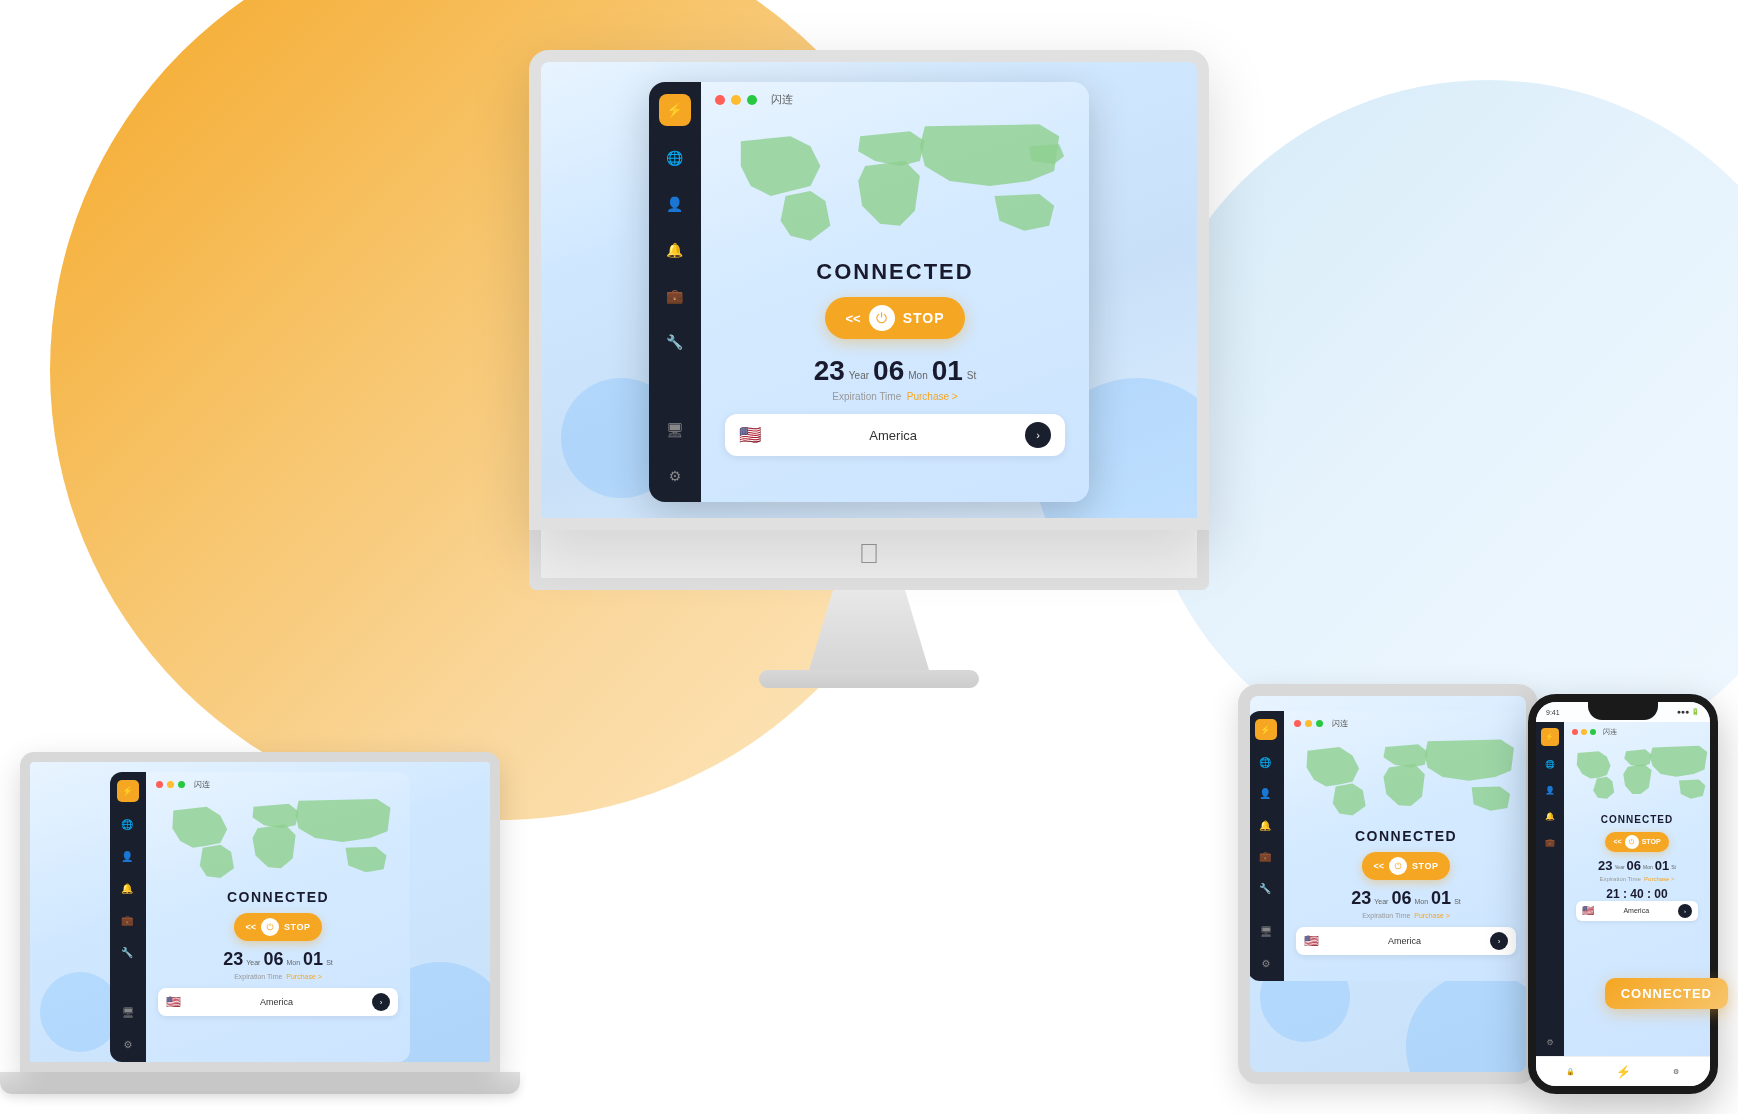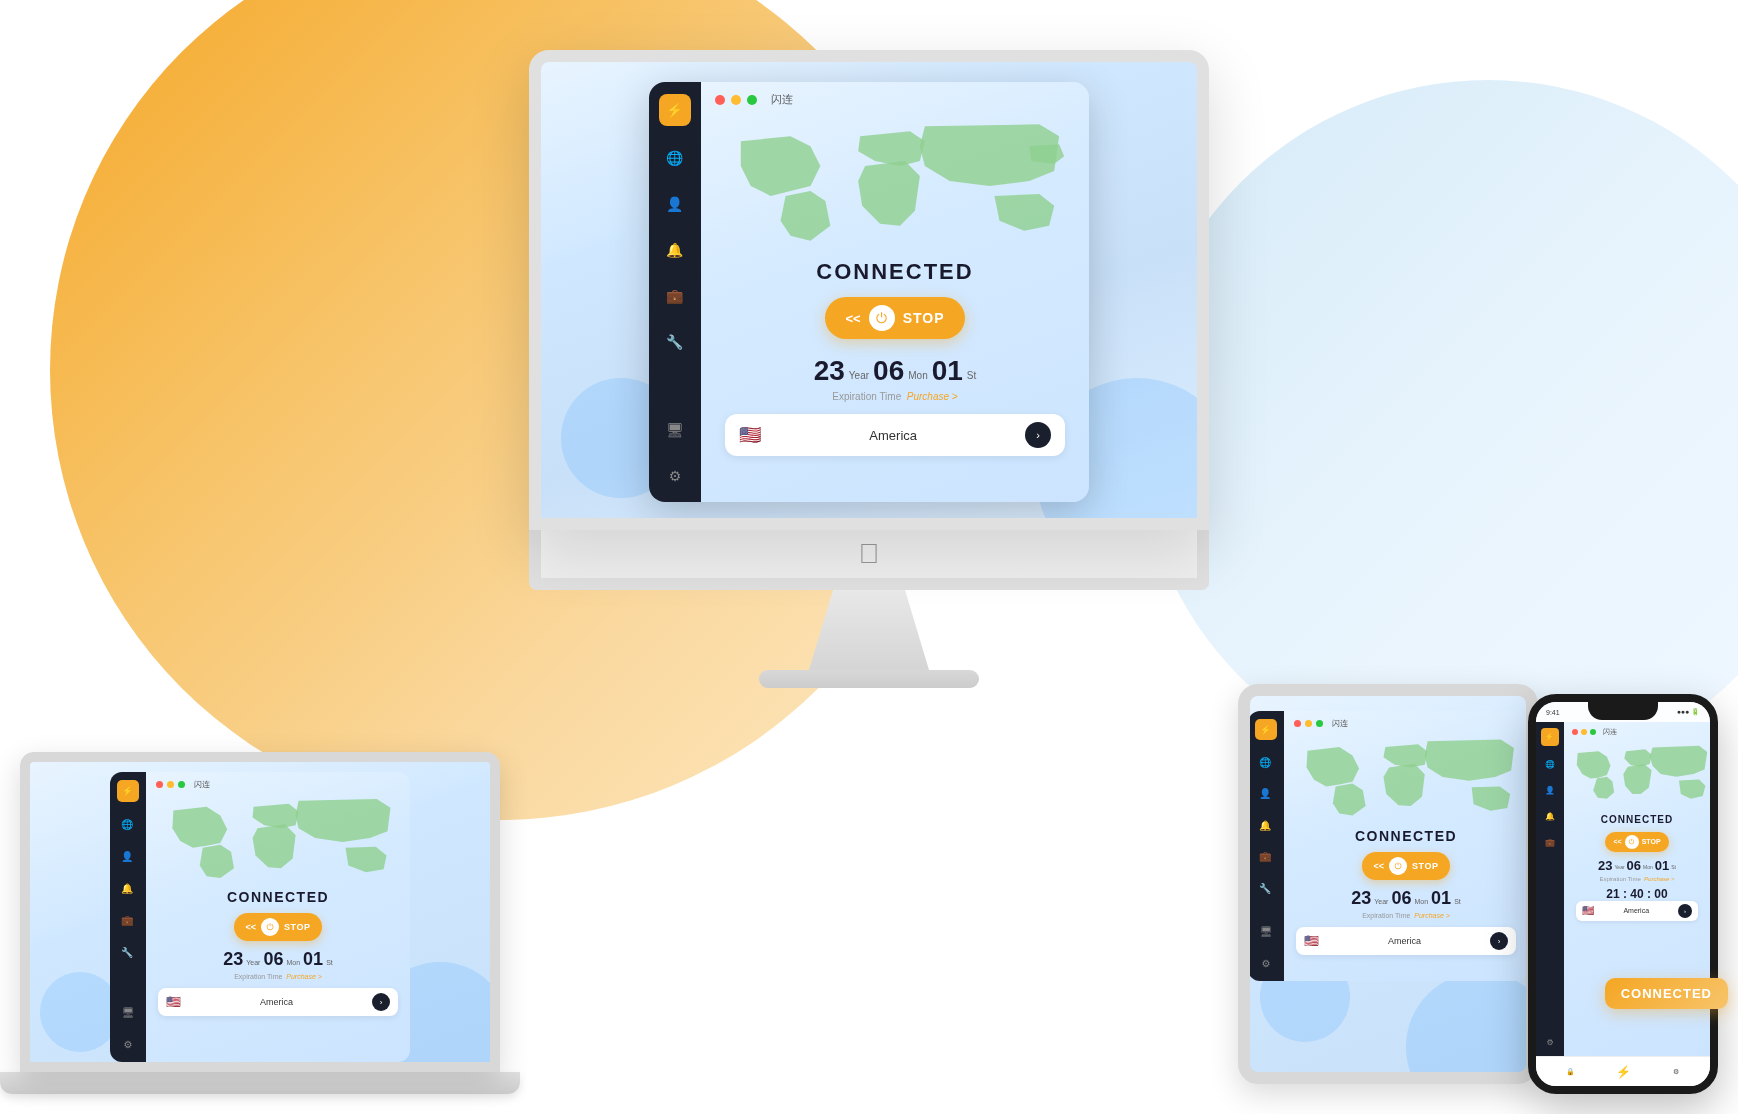--- a/index.html
+++ b/index.html
@@ -266,21 +266,20 @@
 
     .expiry-caption {
       font-size: 10px;
       color: #999;
       margin-bottom: 12px;
     }
 
     .purchase-link {
       color: #f5a623;
       font-size: 10px;
-      font-style: italic;
     }
 
     .region-row {
       display: flex;
       align-items: center;
       background: white;
       border-radius: 12px;
       padding: 8px 14px;
       gap: 8px;
       margin: 0 4px;

